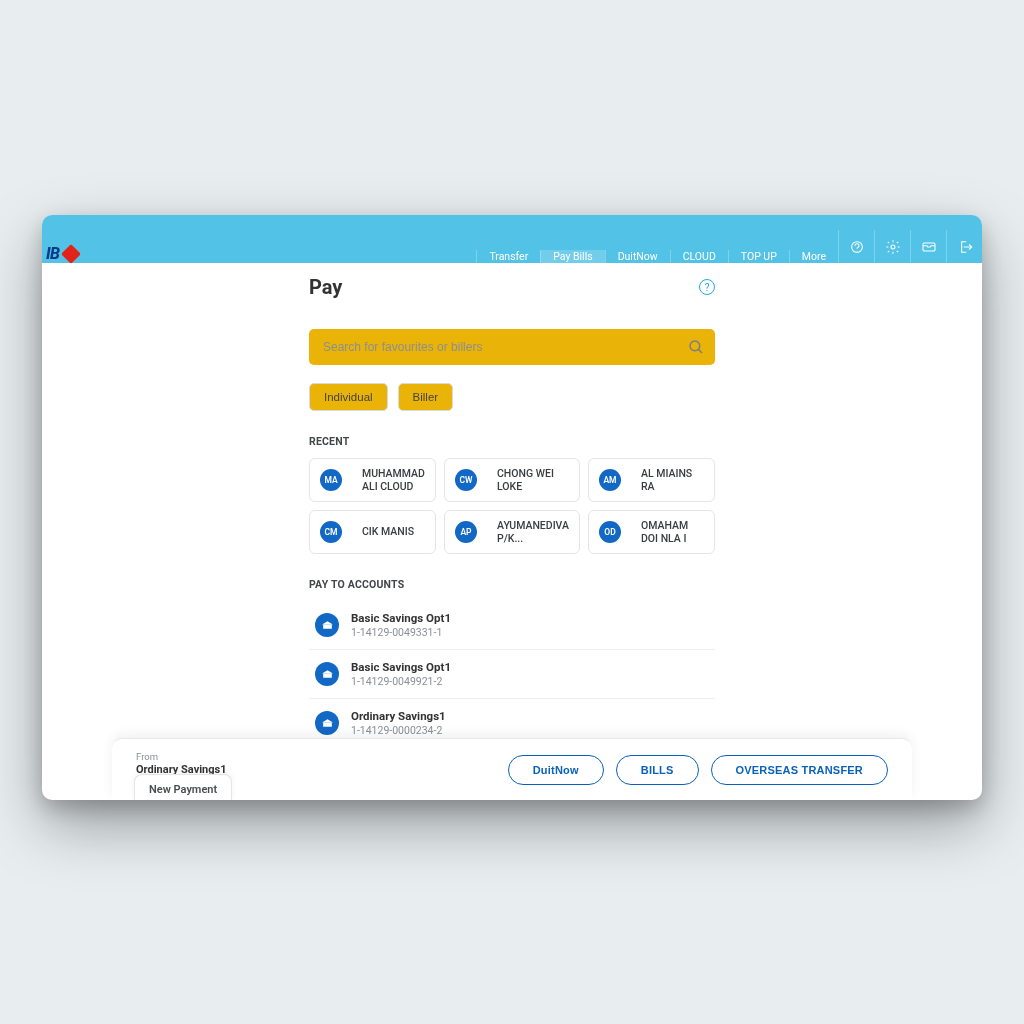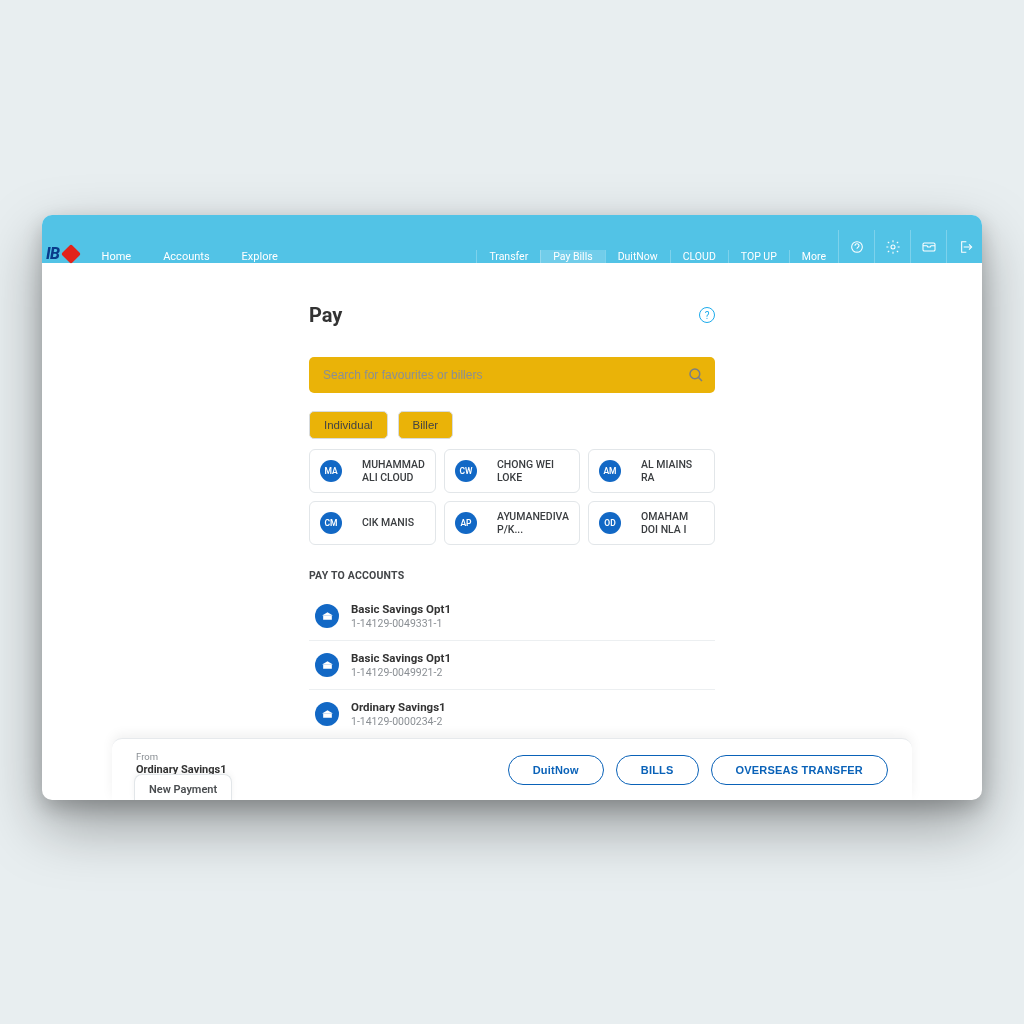--- a/index.html
+++ b/index.html
@@ -86,21 +86,21 @@
     width: 36px;
     display: flex;
     align-items: center;
     justify-content: center;
     border-left: 1px solid rgba(255,255,255,0.25);
     cursor: pointer;
   }
   .nav-icon svg { width: 16px; height: 16px; stroke: #fff; fill: none; stroke-width: 1.6; }
   
   .main {
-    padding: 40px 0 0 0;
+    padding: 12px 0 0 0;
     height: calc(100% - 48px);
     overflow: hidden;
     position: relative;
   }
   .content {
     width: 406px;
     margin: 0 auto;
   }
   .page-title-row {
     display: flex;
@@ -311,25 +311,20 @@
 </head>
 <body>
 
 <div class="window">
 
   <div class="topbar">
     <div class="logo">
       <span>IB</span>
       <span class="logo-diamond"></span>
     </div>
-    <div class="nav-left">
-      <div class="nav-item">Home</div>
-      <div class="nav-item">Accounts</div>
-      <div class="nav-item">Explore</div>
-    </div>
     <div class="spacer"></div>
     <div class="nav-right">
       <div class="nav-tab">Transfer</div>
       <div class="nav-tab active">Pay Bills</div>
       <div class="nav-tab">DuitNow</div>
       <div class="nav-tab">CLOUD</div>
       <div class="nav-tab">TOP UP</div>
       <div class="nav-tab">More</div>
       <div class="nav-icon">
         <svg viewBox="0 0 24 24">
@@ -376,20 +371,21 @@
               <line x1="20" y1="20" x2="15.2" y2="15.2"></line>
             </svg>
         </span>
       </div>
 
       <div class="pill-row">
         <button class="pill">Individual</button>
         <button class="pill">Biller</button>
       </div>
 
+      <div class="section-label">RECENT</div>
       <div class="recent-grid">
         <div class="recent-card">
           <div class="avatar">MA</div>
           <div class="recent-name">MUHAMMAD ALI CLOUD</div>
         </div>
         <div class="recent-card">
           <div class="avatar">CW</div>
           <div class="recent-name">CHONG WEI LOKE</div>
         </div>
         <div class="recent-card">

